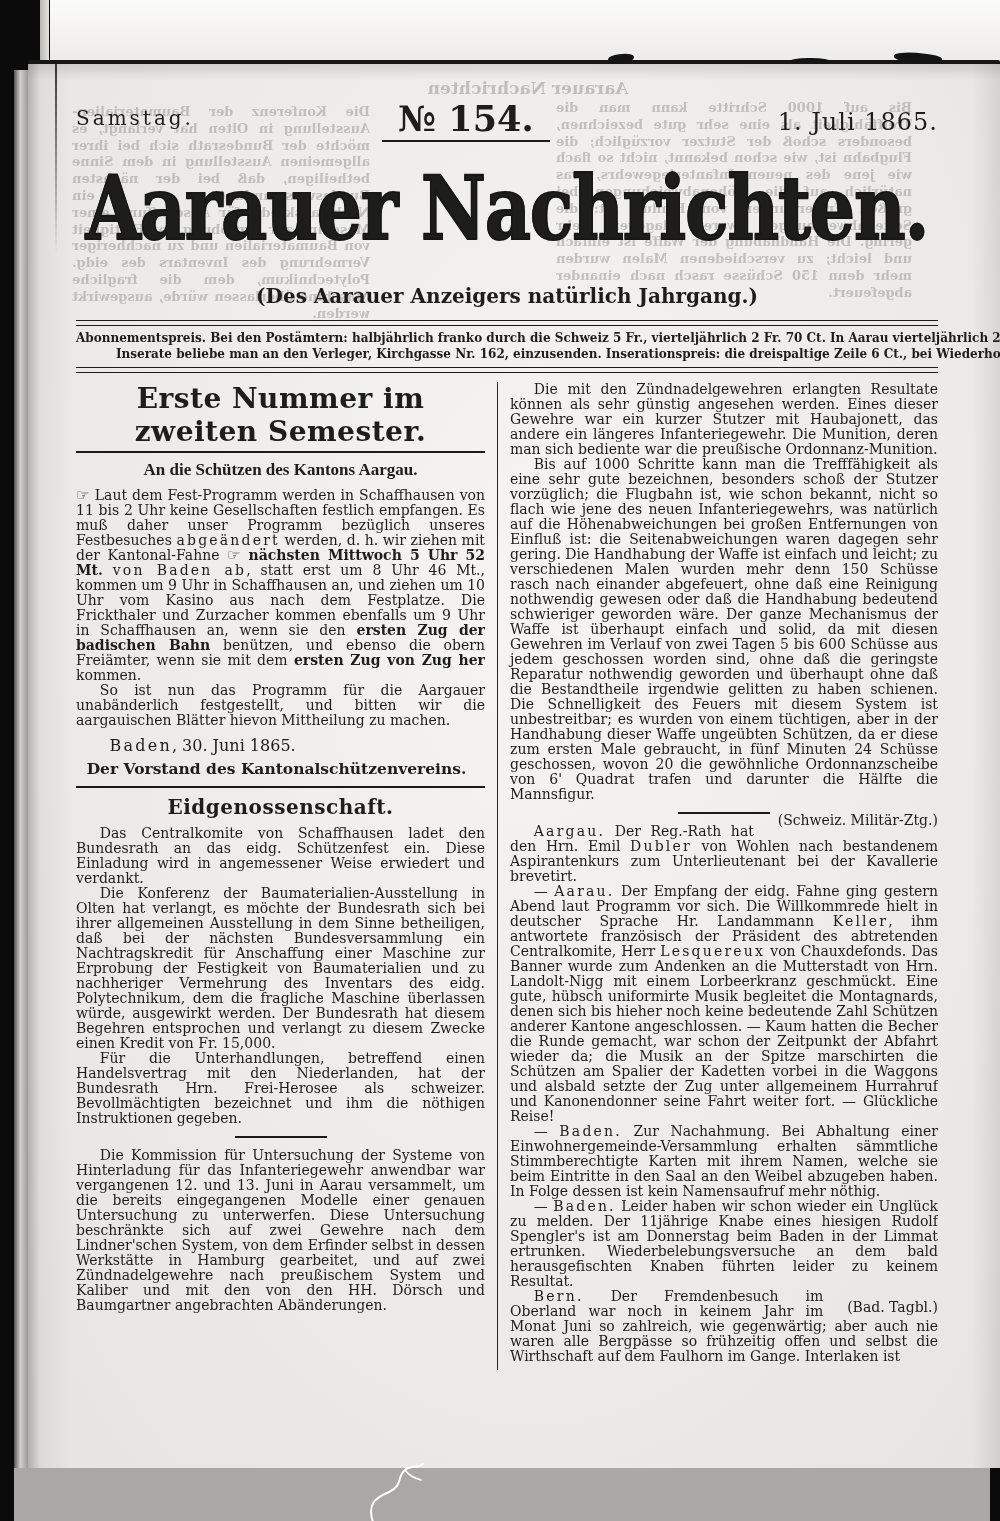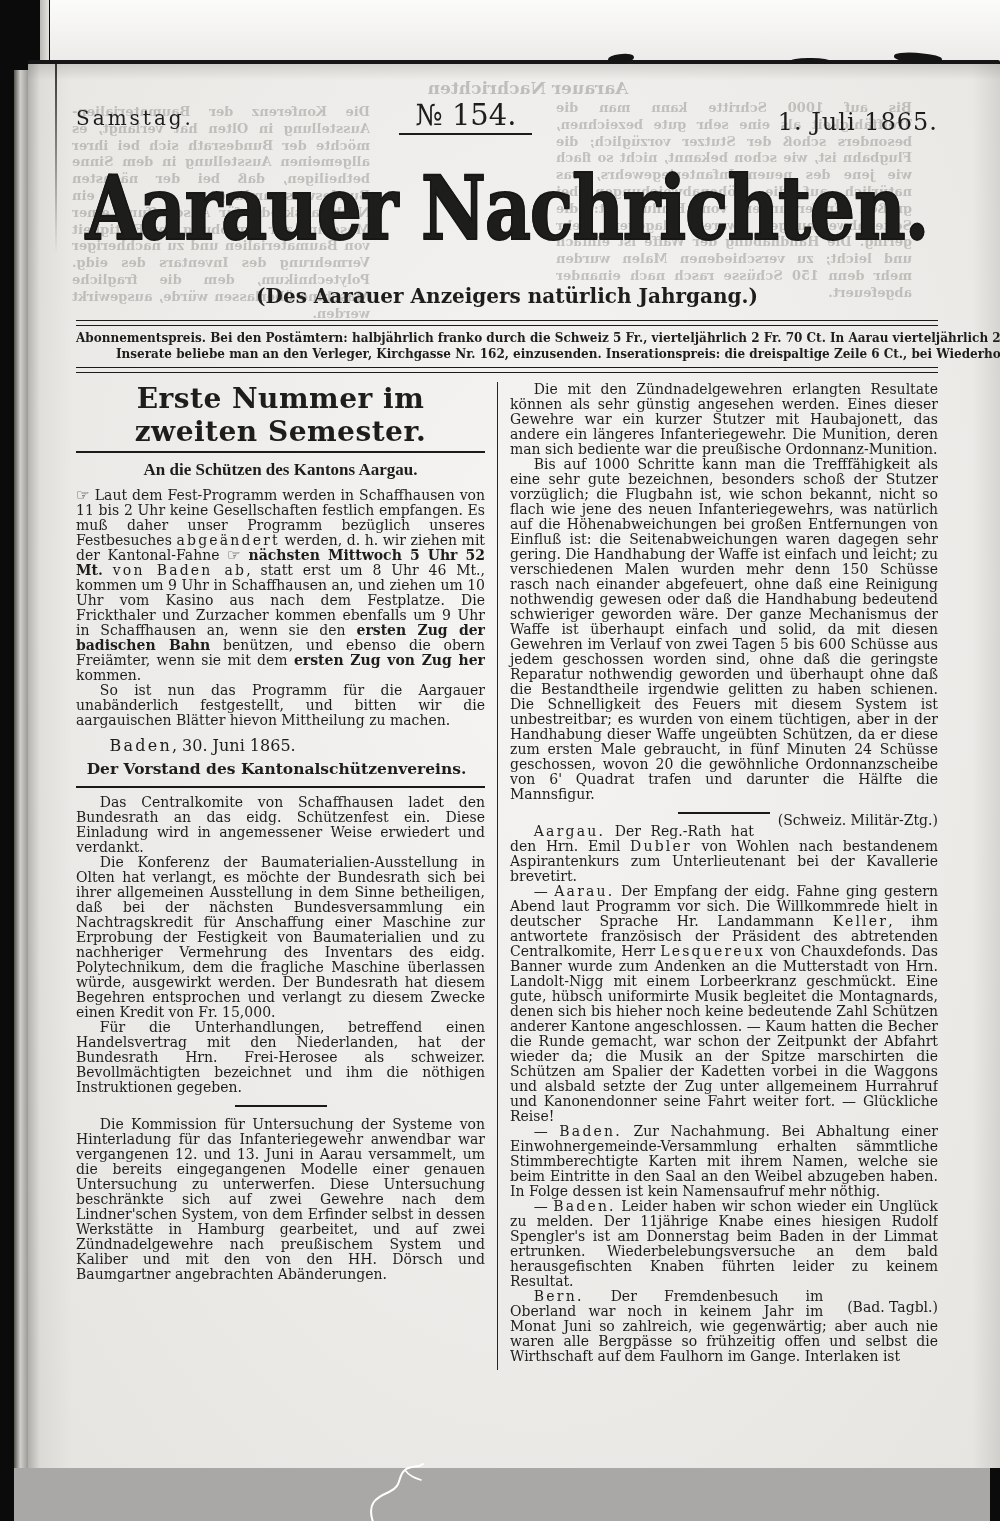--- a/index.html
+++ b/index.html
@@ -47,21 +47,21 @@
     font-size:17px;line-height:22px;opacity:.5;text-align:center;}
   #ghost-a{left:44px;top:40px;width:298px;height:302px;font-size:13px;line-height:16.8px;
     opacity:.48;overflow:hidden;}
   #ghost-b{left:528px;top:36px;width:356px;height:306px;font-size:13px;line-height:16.8px;
     opacity:.48;overflow:hidden;}
 
   
   .content{position:relative;z-index:2;padding:34px 62px 0 48px;}
   .header-row{display:flex;justify-content:space-between;align-items:flex-start;height:46px;gap:40px;}
   .day{font-size:20px;letter-spacing:3px;margin-top:8px;}
-  .issue{font-size:29px;font-weight:normal;border-bottom:2px solid #1c1c1c;
+  .issue{font-size:35px;font-weight:bold;border-bottom:2px solid #1c1c1c;
     padding:0 16px 1px;transform:translateX(-20px);}
   .pubdate{font-size:24px;margin-top:10px;letter-spacing:1px;}
   .masthead{text-align:center;margin-top:12px;height:112px;}
   .masthead-title{display:inline-block;font-size:71px;font-weight:bold;letter-spacing:-1px;
     transform:scaleY(1.24);transform-origin:center top;-webkit-text-stroke:1.6px #171716;
     text-shadow:0.6px 0 0 #171716,-0.6px 0 0 #171716;white-space:nowrap;}
   .subtitle{text-align:center;font-size:20px;font-weight:bold;margin:16px 0 12px;}
   .rule-double{height:4px;border-top:1.4px solid #1b1b1b;border-bottom:1.4px solid #1b1b1b;}
   .subscription{padding:4px 0 5px;}
   .sub-line{font-weight:bold;font-size:12px;white-space:nowrap;line-height:16px;}
@@ -133,20 +133,21 @@
           <div class="h-main">Erste Nummer im zweiten Semester.</div>
           <div class="rule-under"></div>
           <div class="h-sub">An die Schützen des Kantons Aargau.</div>
 
           <p class="body"><span class="hand">☞ </span><span>Laut dem Fest-Programm werden in Schaffhausen von 11 bis 2 Uhr keine Gesellschaften festlich empfangen.  Es muß daher unser Programm bezüglich unseres Festbesuches </span><span class="sp">abgeändert</span><span> werden, d. h. wir ziehen mit der Kantonal-Fahne </span><span class="hand">☞ </span><span class="b">nächsten Mittwoch 5 Uhr 52 Mt.</span><span> </span><span class="sp">von Baden ab</span><span>, statt erst um 8 Uhr 46 Mt., kommen um 9 Uhr in Schaffhausen an, und ziehen um 10 Uhr vom Kasino aus nach dem Festplatze. Die Frickthaler und Zurzacher kommen ebenfalls um 9 Uhr in Schaffhausen an, wenn sie den </span><span class="b">ersten Zug der badischen Bahn</span><span> benützen, und ebenso die obern Freiämter, wenn sie mit dem </span><span class="b">ersten Zug von Zug her</span><span> kommen.</span></p>
           <p class="body ind"><span>So ist nun das Programm für die Aargauer unabänderlich festgestellt, und bitten wir die aargauischen Blätter hievon Mittheilung zu machen.</span></p>
           <p class="dateline"><span class="sp">Baden</span><span>, 30. Juni 1865.</span></p>
           <div class="signature">Der Vorstand des Kantonalschützenvereins.</div>
 
           <div class="rule-full"></div>
+          <div class="h-section">Eidgenossenschaft.</div>
 
           <p class="body ind"><span>Das Centralkomite von Schaffhausen ladet den Bundesrath an das eidg. Schützenfest ein.  Diese Einladung wird in angemessener Weise erwiedert und verdankt.</span></p>
           <p class="body ind"><span>Die Konferenz der Baumaterialien-Ausstellung in Olten hat verlangt, es möchte der Bundesrath sich bei ihrer allgemeinen Ausstellung in dem Sinne betheiligen, daß bei der nächsten Bundesversammlung ein Nachtragskredit für Anschaffung einer Maschine zur Erprobung der Festigkeit von Baumaterialien und zu nachheriger Vermehrung des Inventars des eidg. Polytechnikum, dem die fragliche Maschine überlassen würde, ausgewirkt werden.  Der Bundesrath hat diesem Begehren entsprochen und verlangt zu diesem Zwecke einen Kredit von Fr. 15,000.</span></p>
           <p class="body ind"><span>Für die Unterhandlungen, betreffend einen Handelsvertrag mit den Niederlanden, hat der Bundesrath Hrn. Frei-Herosee als schweizer. Bevollmächtigten bezeichnet und ihm die nöthigen Instruktionen gegeben.</span></p>
           <div class="rule-short"></div>
           <p class="body ind"><span>Die Kommission für Untersuchung der Systeme von Hinterladung für das Infanteriegewehr anwendbar war vergangenen 12. und 13. Juni in Aarau versammelt, um die bereits eingegangenen Modelle einer genauen Untersuchung zu unterwerfen. Diese Untersuchung beschränkte sich auf zwei Gewehre nach dem Lindner'schen System, von dem Erfinder selbst in dessen Werkstätte in Hamburg gearbeitet, und auf zwei Zündnadelgewehre nach preußischem System und Kaliber und mit den von den HH. Dörsch und Baumgartner angebrachten Abänderungen.</span></p>
 
         </div>
 
         <div class="col-right">

